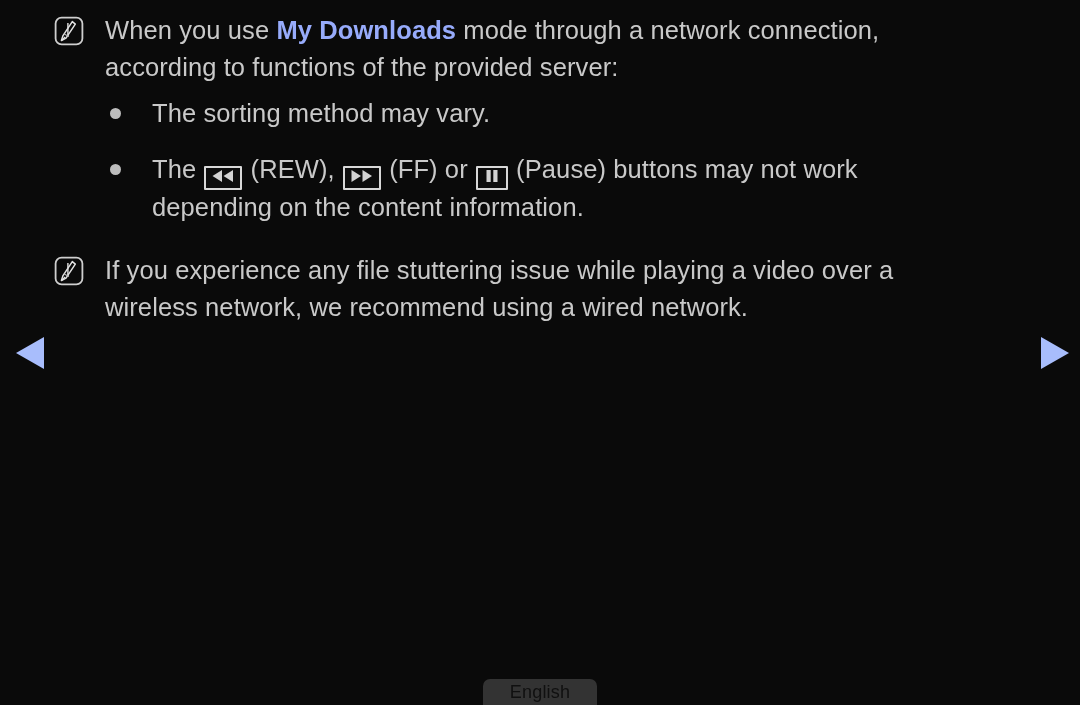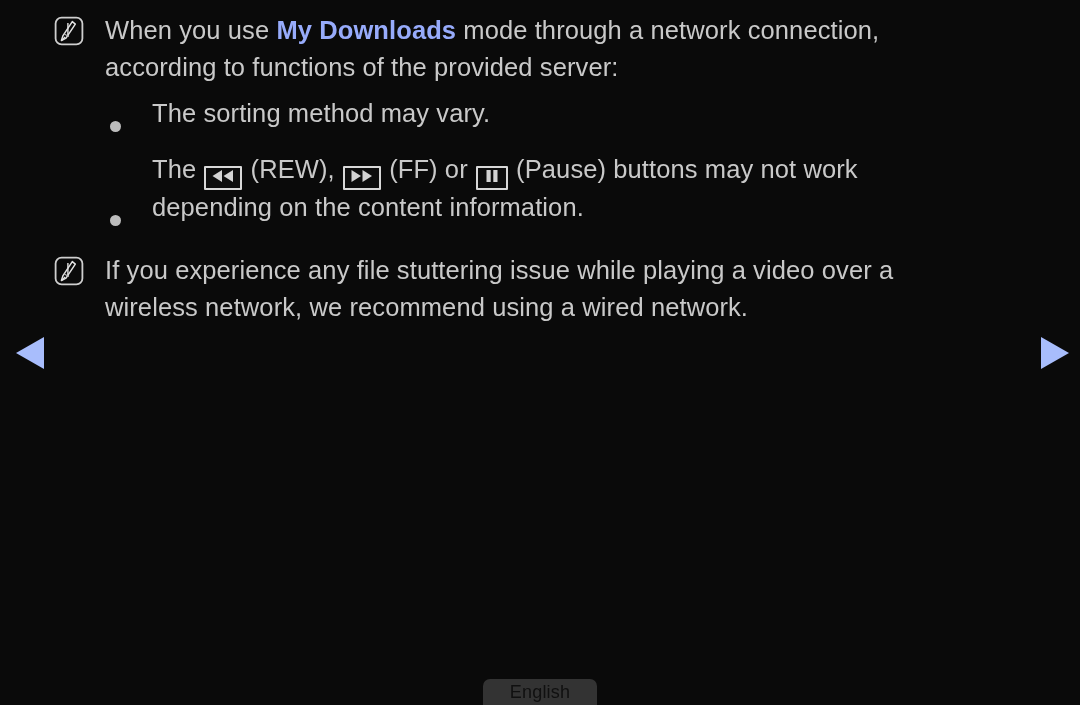--- a/index.html
+++ b/index.html
@@ -62,21 +62,21 @@
   }
 
   
   .bullets {
     margin-top: 9px;
     padding-left: 110px;
     padding-right: 30px;
   }
   .bullet-row {
     display: flex;
-    align-items: flex-end;
+    align-items: flex-start;
   }
   .bullet-row + .bullet-row { margin-top: 19px; }
 
   .bullet-dot {
     flex: 0 0 auto;
     width: 11px;
     height: 11px;
     border-radius: 50%;
     background: #bdbdbd;
     margin-top: 13px;

